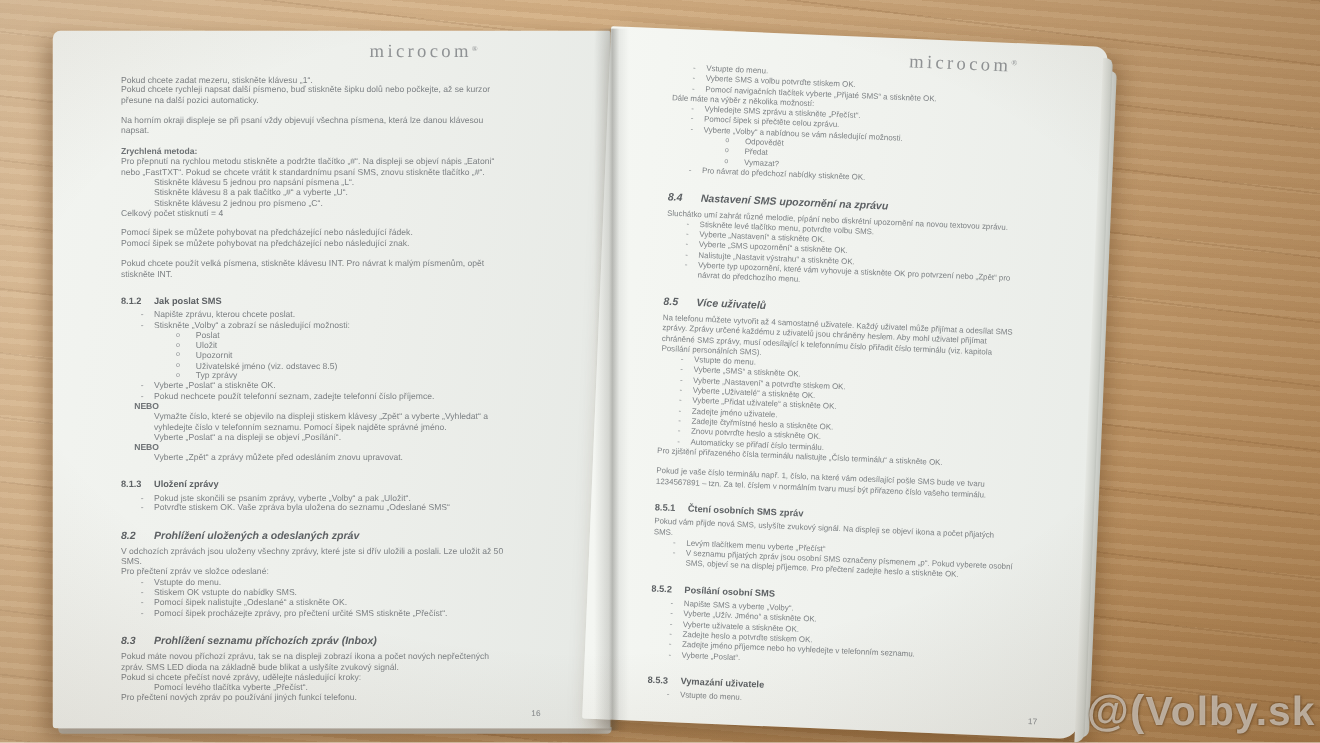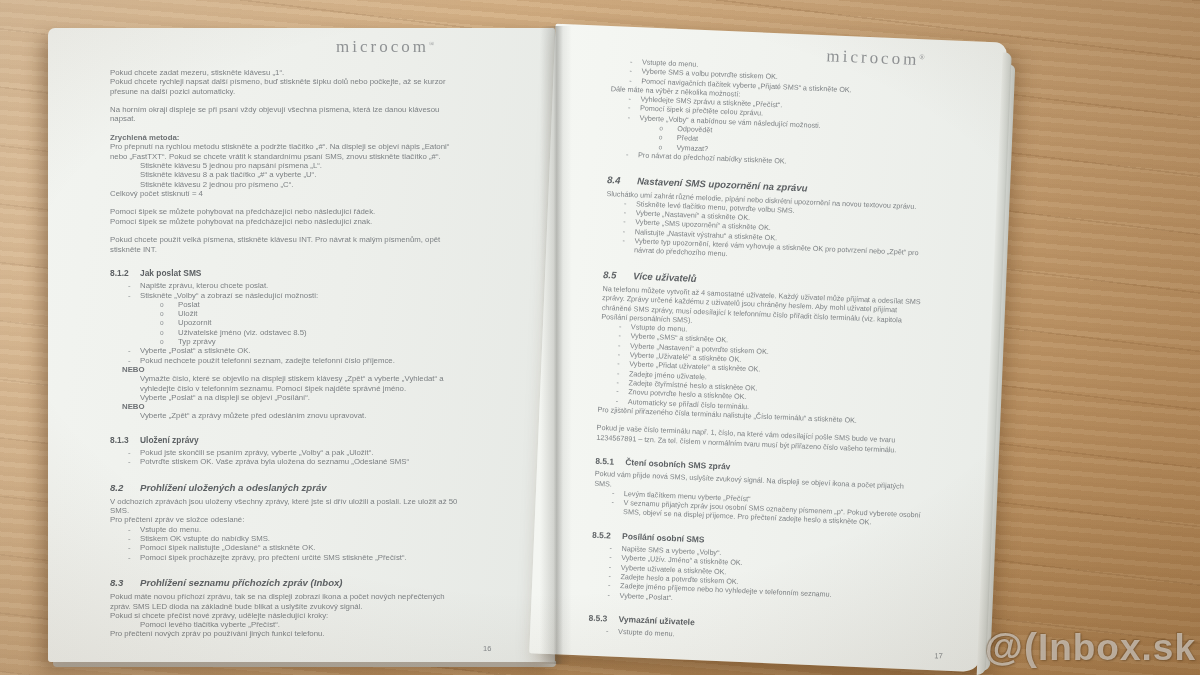--- a/index.html
+++ b/index.html
@@ -199,15 +199,15 @@
         <div class="ln gap"></div>
         <div class="ln h3"><span class="num">8.5.3</span><span class="ttl">Vymazání uživatele</span></div>
         <div class="ln d">Vstupte do menu.</div>
       </div>
     <div class="page-number">17</div>
   </div>
 
   <div id="spine"></div>
 </div>
 
-<div id="watermark"><span class="wm-icon">@(</span><span>Inbox.sk</span></div>
+<div id="watermark"><span class="wm-icon">@(</span><span>Volby.sk</span></div>
 
 <div id="vignette"></div>
 
 </body></html>

